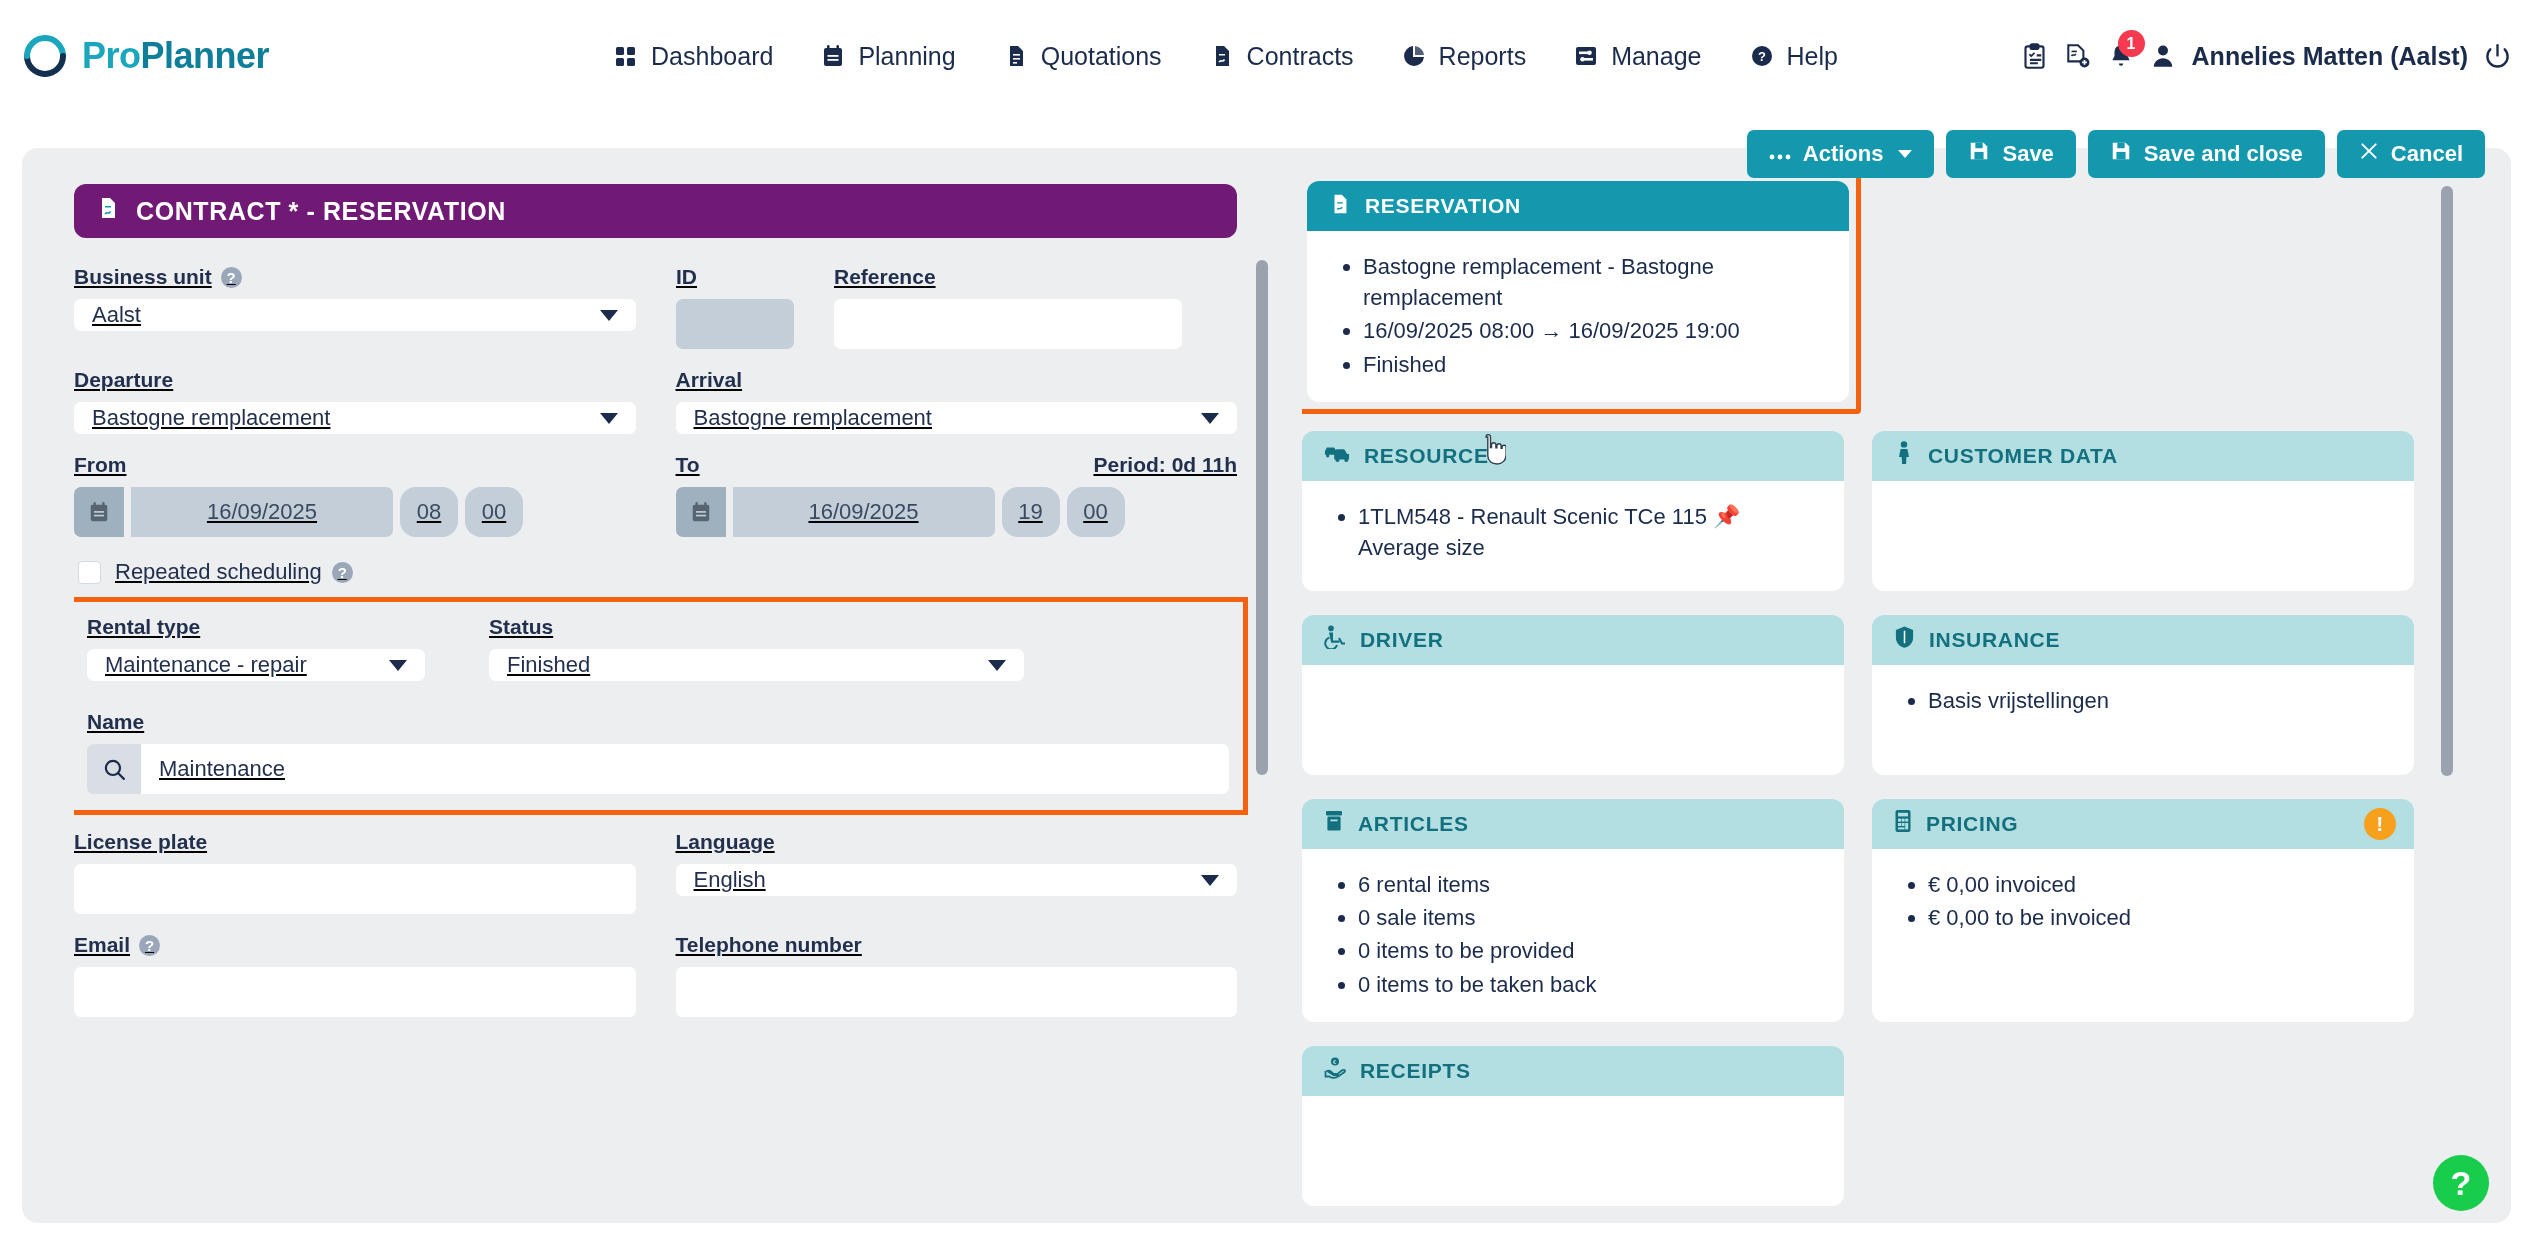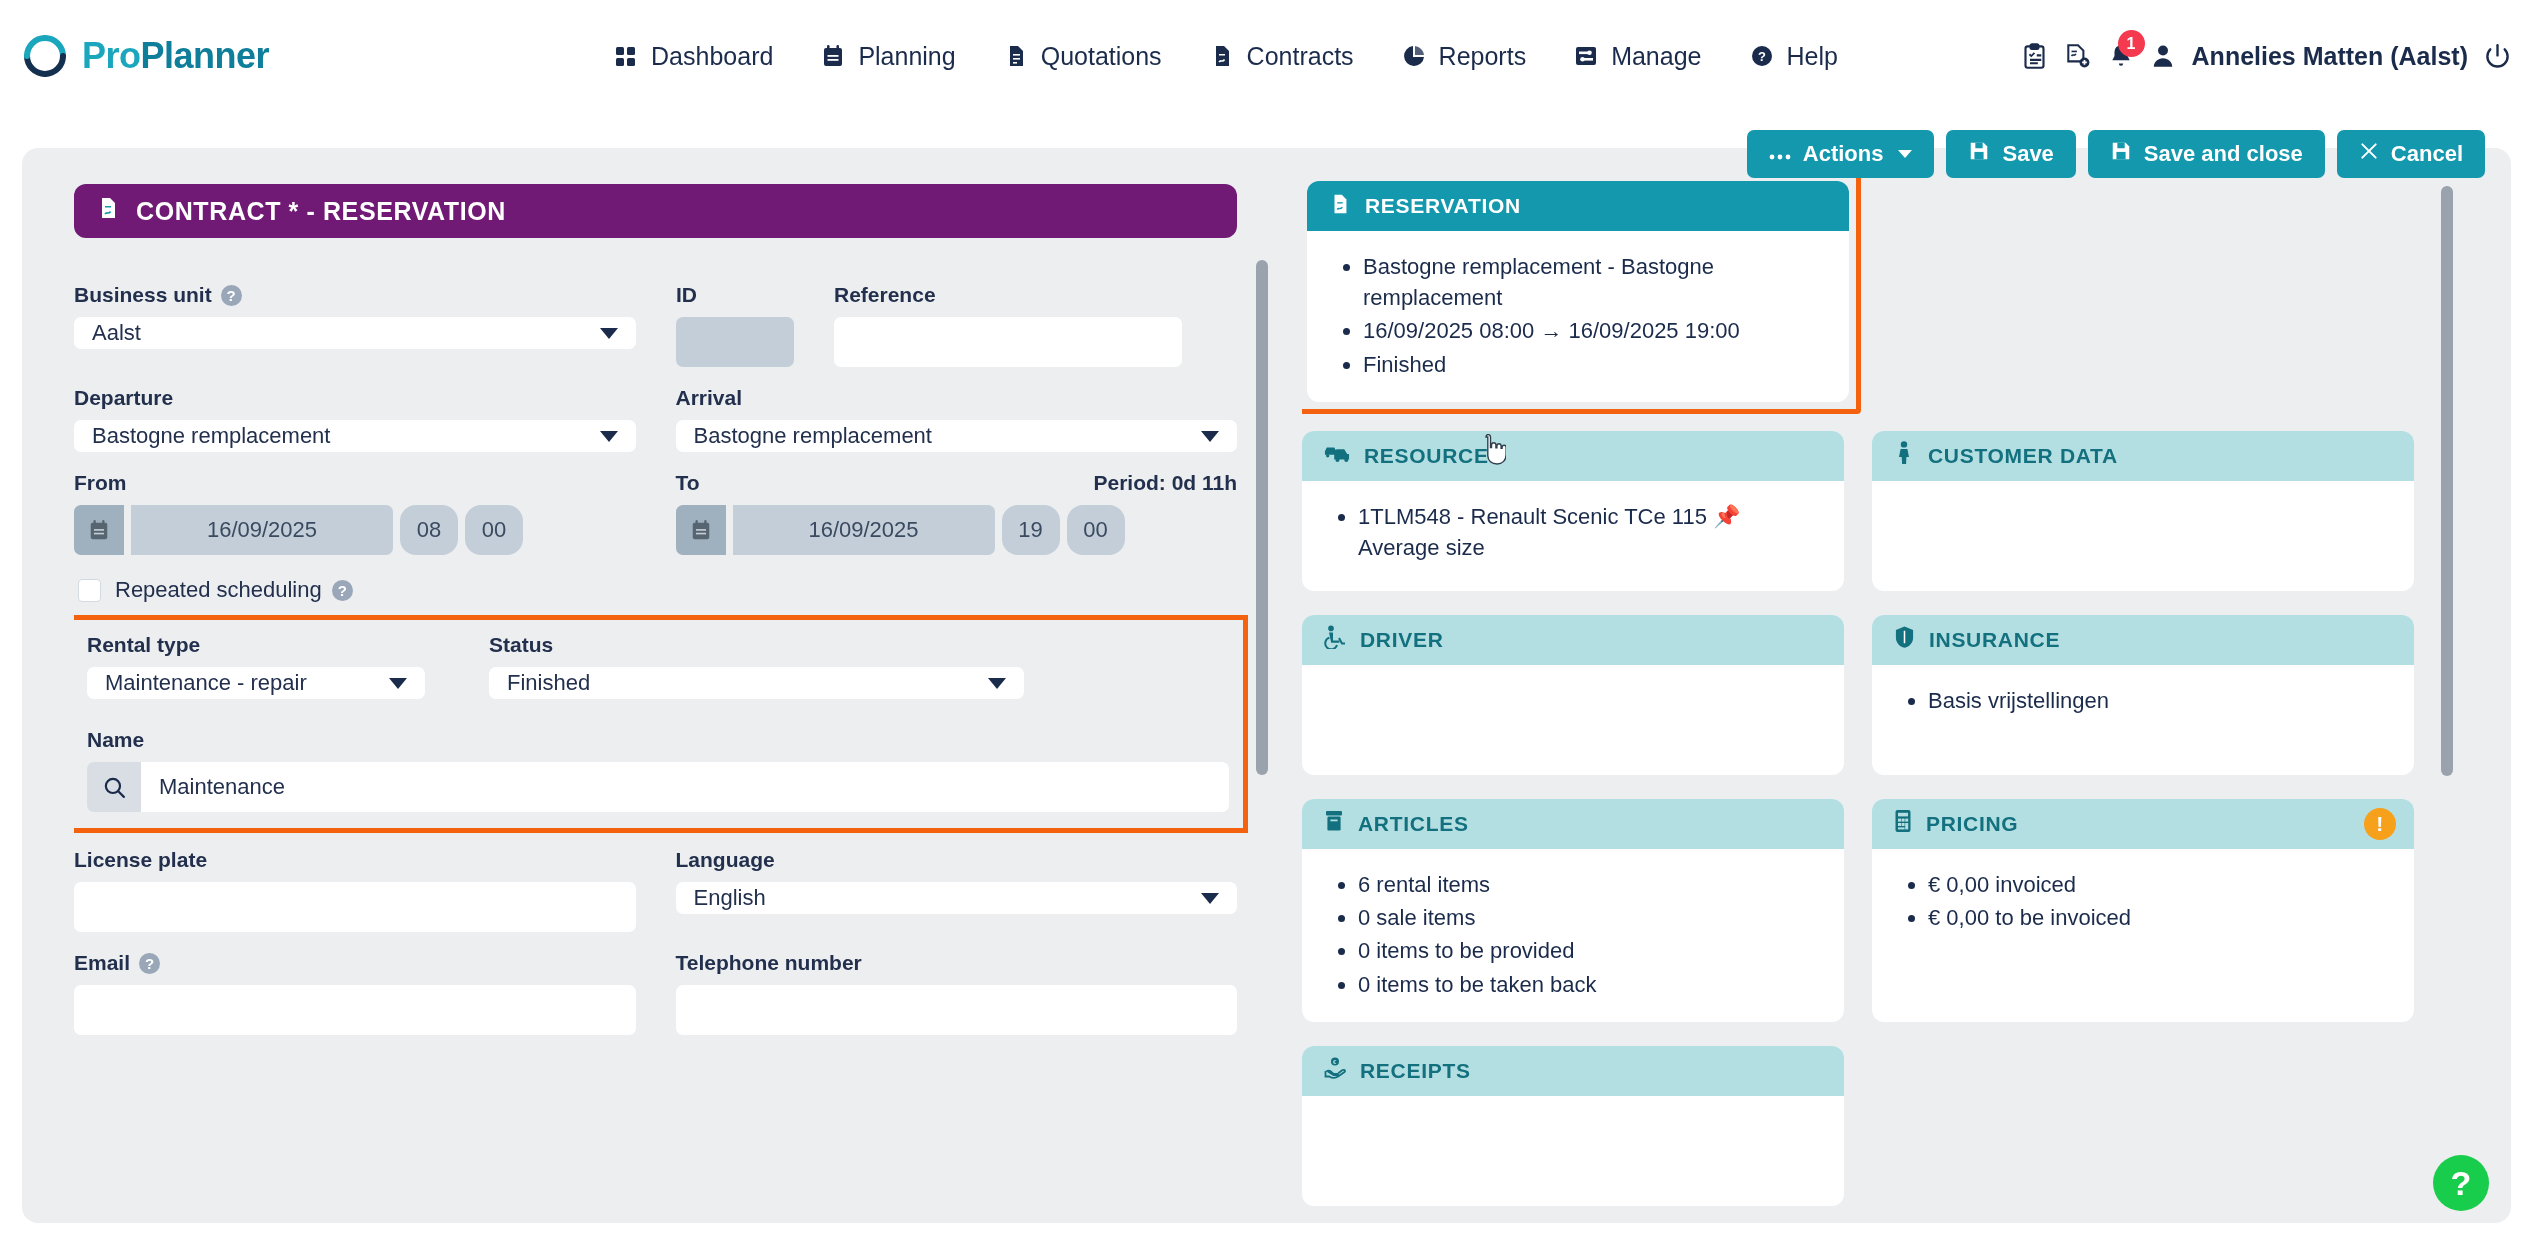--- a/index.html
+++ b/index.html
@@ -85,21 +85,21 @@
   }
   .form-header {
     background: #701a75; color: #fff;
     border-radius: 12px;
     height: 54px;
     display: flex; align-items: center; gap: 16px;
     padding: 0 22px;
     font-size: 25px; font-weight: bold; letter-spacing: 0.6px;
     width: 1163px;
   }
-  .formbody { padding-top: 44px; width: 1163px; }
+  .formbody { padding-top: 26px; width: 1163px; text-decoration: underline; }
   .row { display: flex; gap: 40px; margin-bottom: 18px; }
   .col { display: flex; flex-direction: column; }
   .col-half { width: 562px; }
   .fld-label {
     color: #23304d; font-size: 21px; font-weight: bold;
     margin-bottom: 9px; display: flex; align-items: center; gap: 9px;
     height: 26px;
   }
   .helpdot {
     width: 21px; height: 21px; border-radius: 50%;

